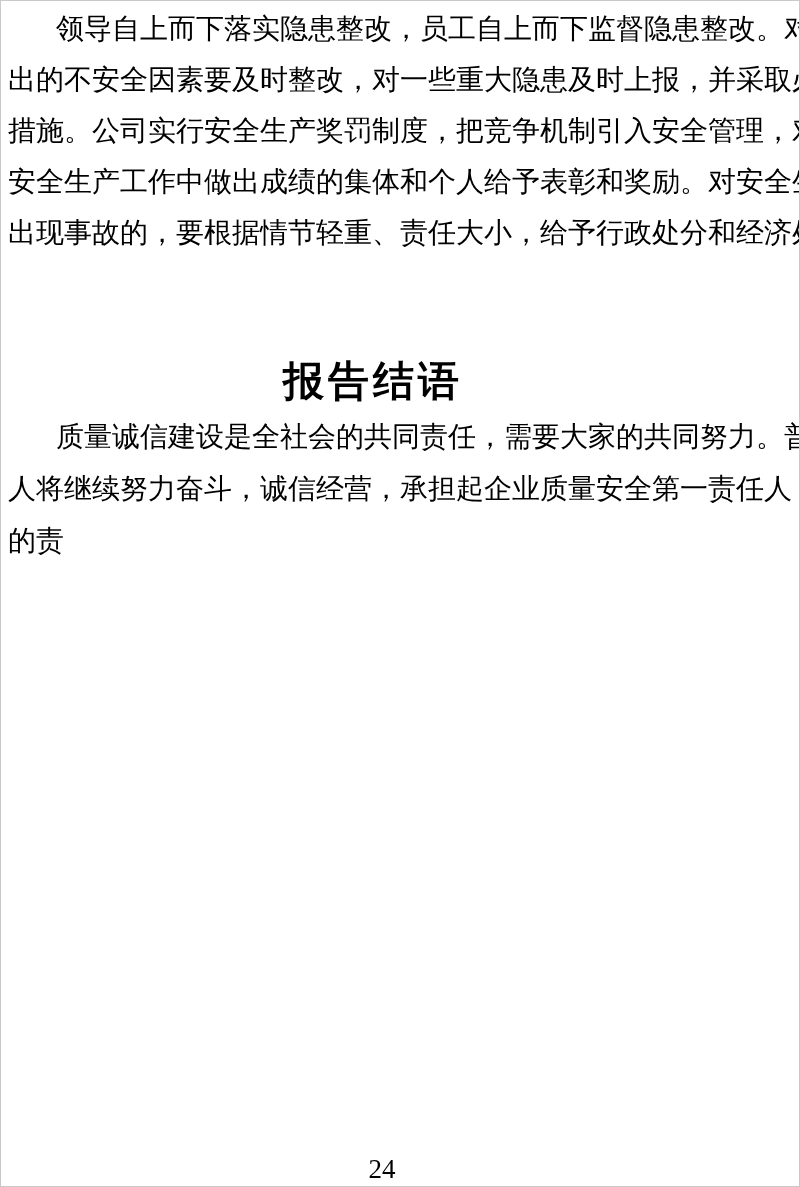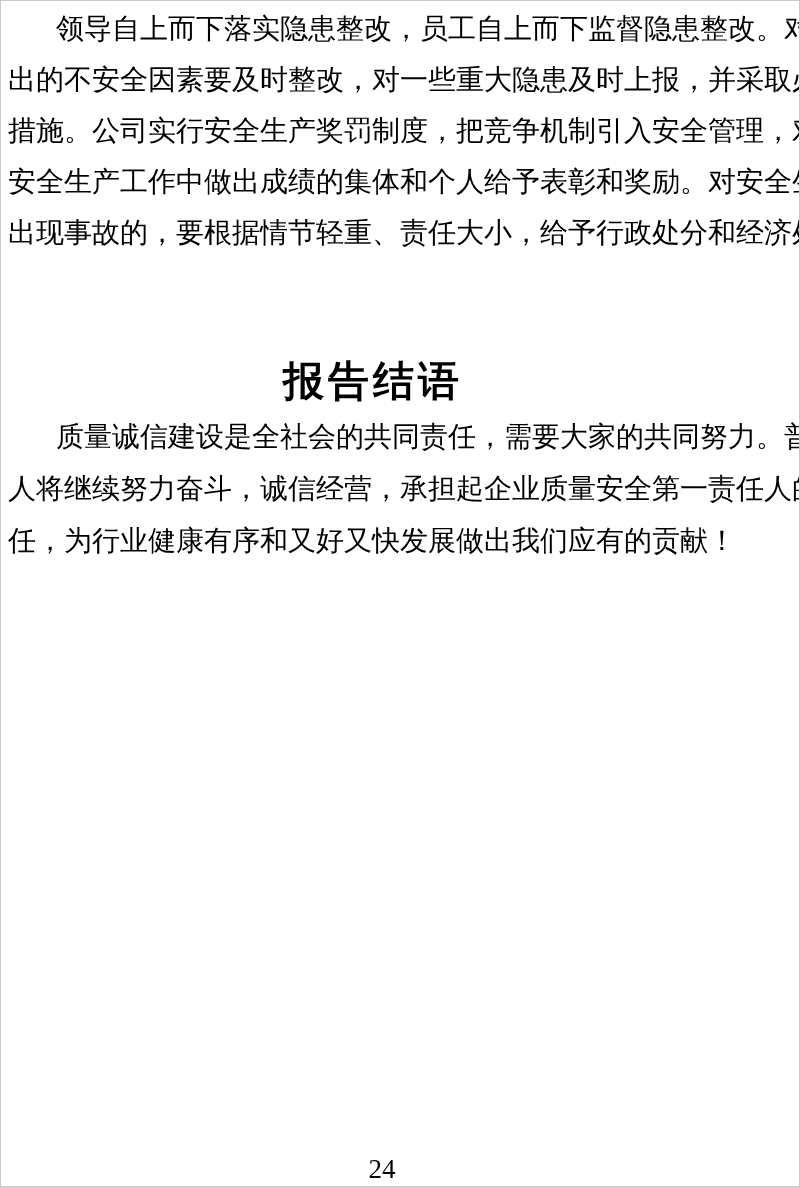--- a/index.html
+++ b/index.html
@@ -79,19 +79,18 @@
         <div class="line">措施。公司实行安全生产奖罚制度，把竞争机制引入安全管理，对在</div>
         <div class="line">安全生产工作中做出成绩的集体和个人给予表彰和奖励。对安全生产</div>
         <div class="line">出现事故的，要根据情节轻重、责任大小，给予行政处分和经济处罚。</div>
       </div>
 
     <h1 class="heading">报告结语</h1>
 
     <div class="para second no-justify-last">
         <div class="line">质量诚信建设是全社会的共同责任，需要大家的共同努力。普特</div>
         <div class="line">人将继续努力奋斗，诚信经营，承担起企业质量安全第一责任人的责</div>
-        <div class="line">任，为行业健康有序和又好又快发展做出我们应有的贡献！</div>
       </div>
 
   </div>
 
   <div class="page-number">24</div>
 </div>
 
 </body></html>

